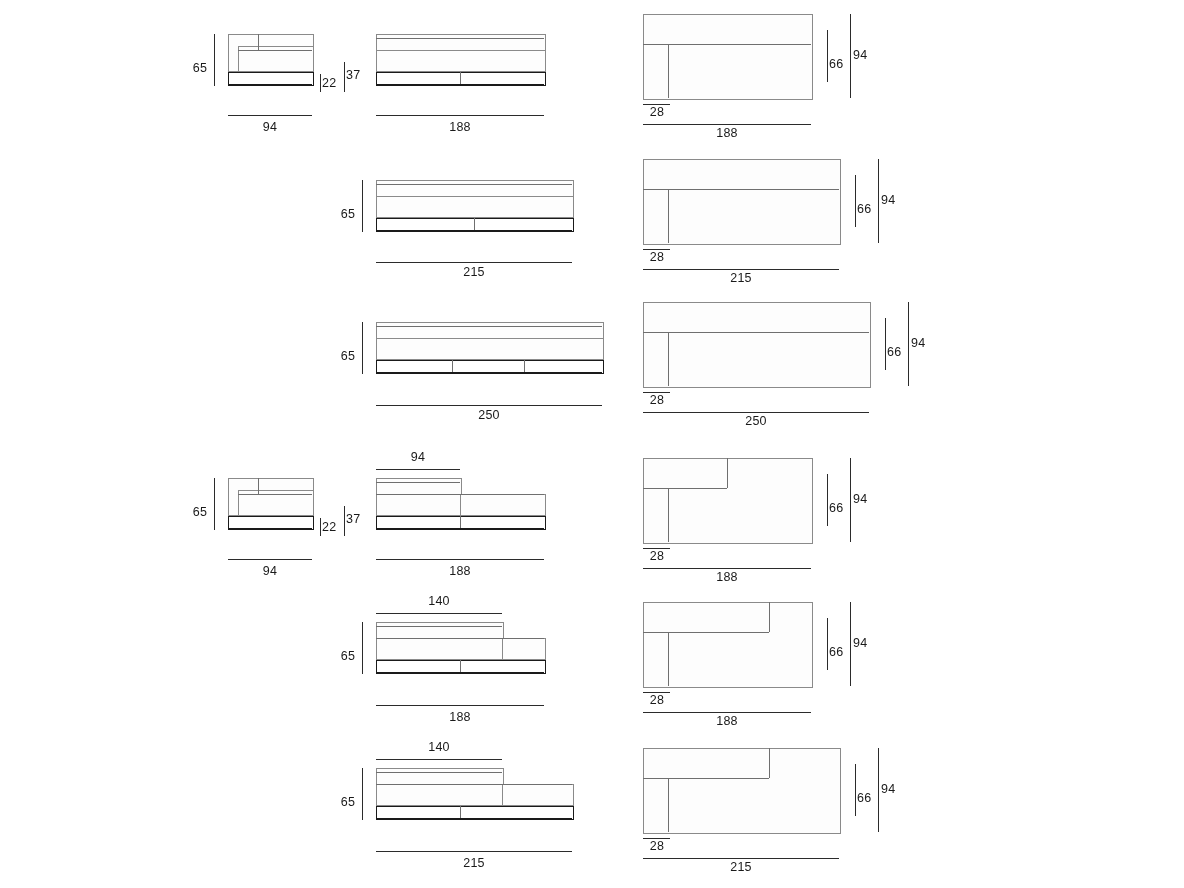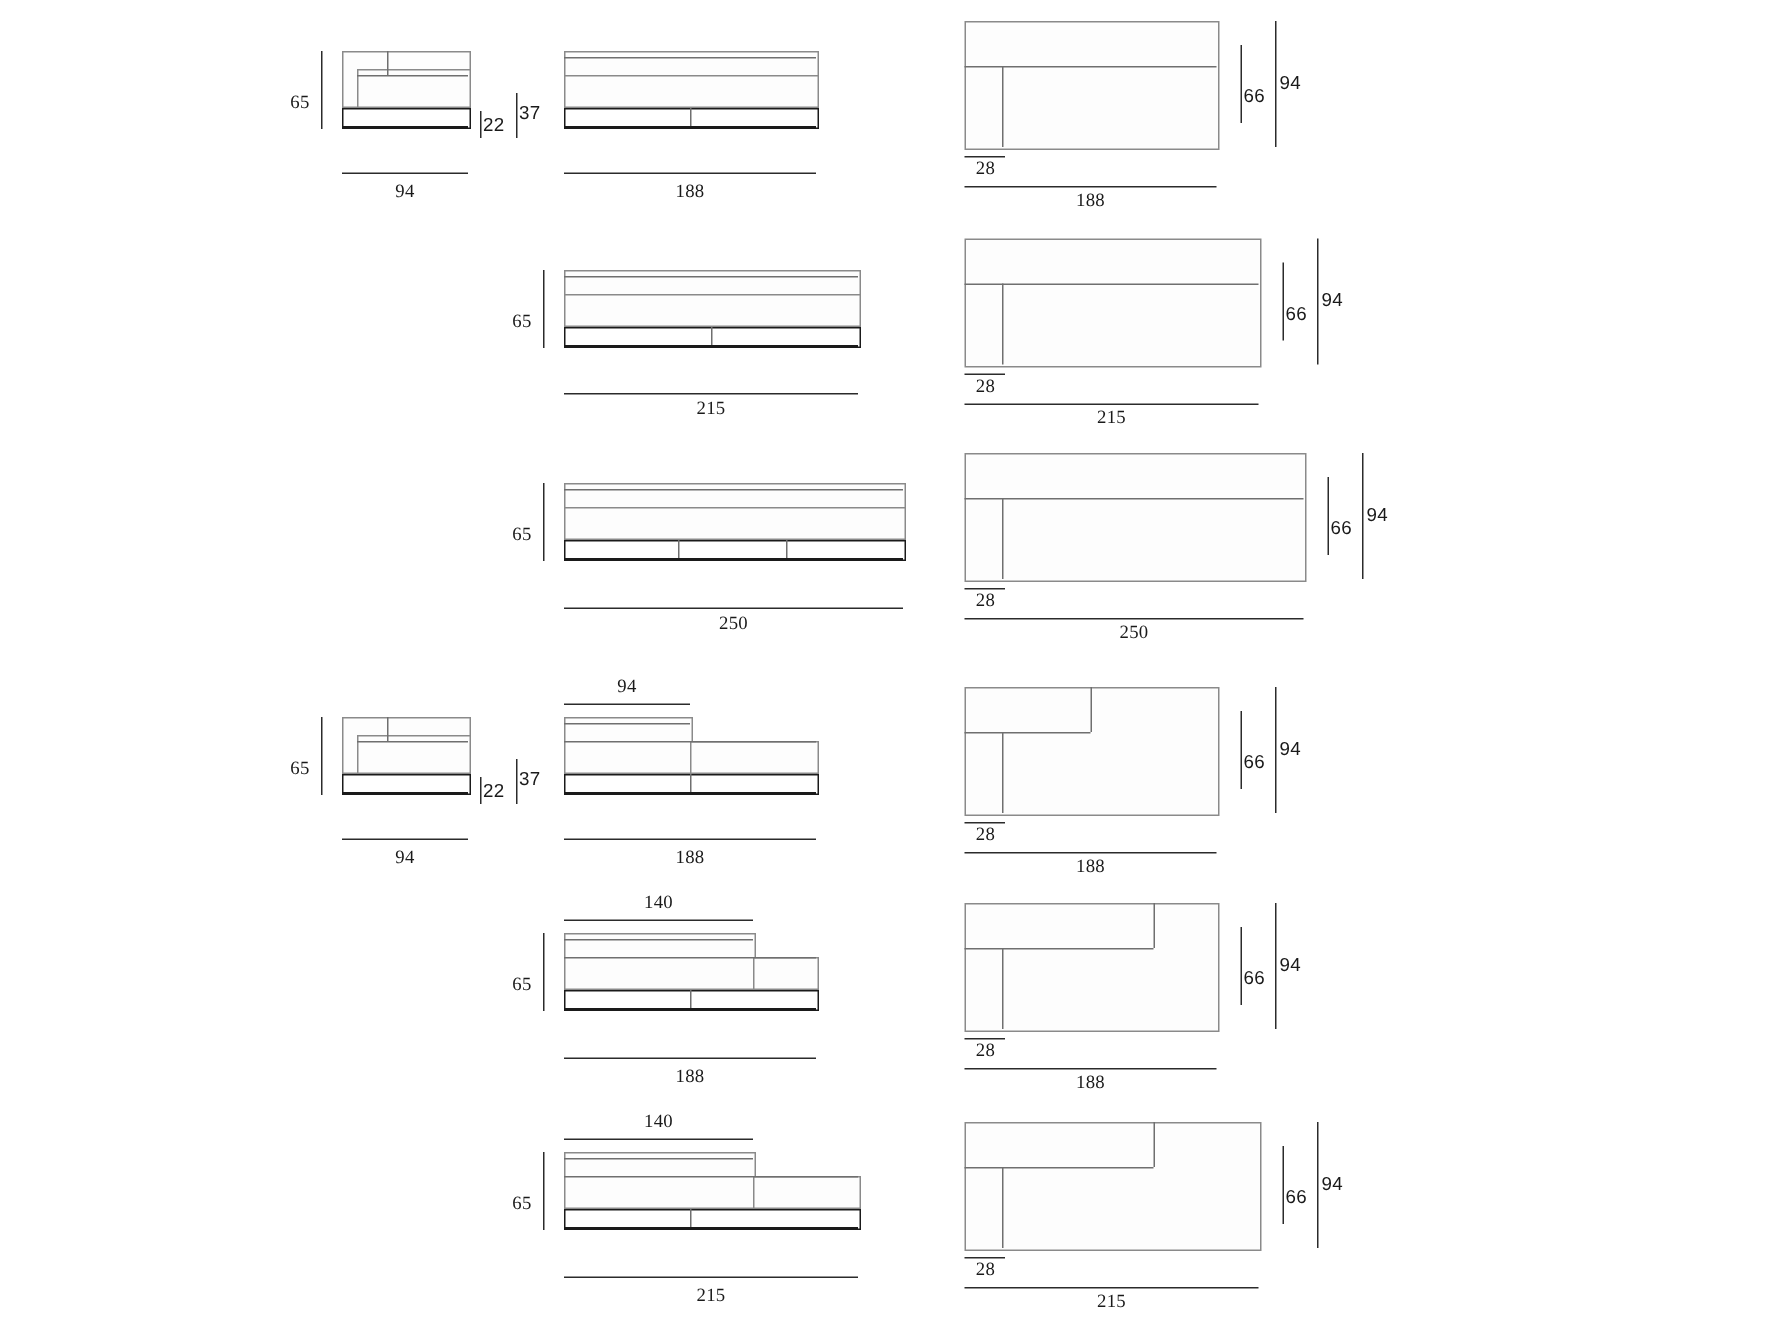--- a/index.html
+++ b/index.html
@@ -1,20 +1,20 @@
 <!DOCTYPE html>
 <html><head>
 <meta charset="utf-8">
 <style>
   html,body{margin:0;padding:0;background:#ffffff;}
   body{width:1184px;height:888px;font-family:"Liberation Sans",sans-serif;color:#1a1a1a;overflow:hidden;}
   #sheet{position:relative;width:1184px;height:888px;}
 
   .dim{position:absolute;font-size:12.5px;color:#1a1a1a;letter-spacing:.2px;white-space:nowrap;}
-  .dim.c{transform:translateX(-50%);font-family:Liberation Serif, serif;}
+  .dim.c{transform:translateX(-50%);}
 
   
   .hline{position:absolute;height:1px;background:#2b2b2b;}
   .vline{position:absolute;width:1px;background:#2b2b2b;}
 
   
   .fig{position:absolute;}
   .fig .edge{position:absolute;background:#6f6f6f;}
   .fig .eh{height:1px;}
   .fig .ev{width:1px;}

